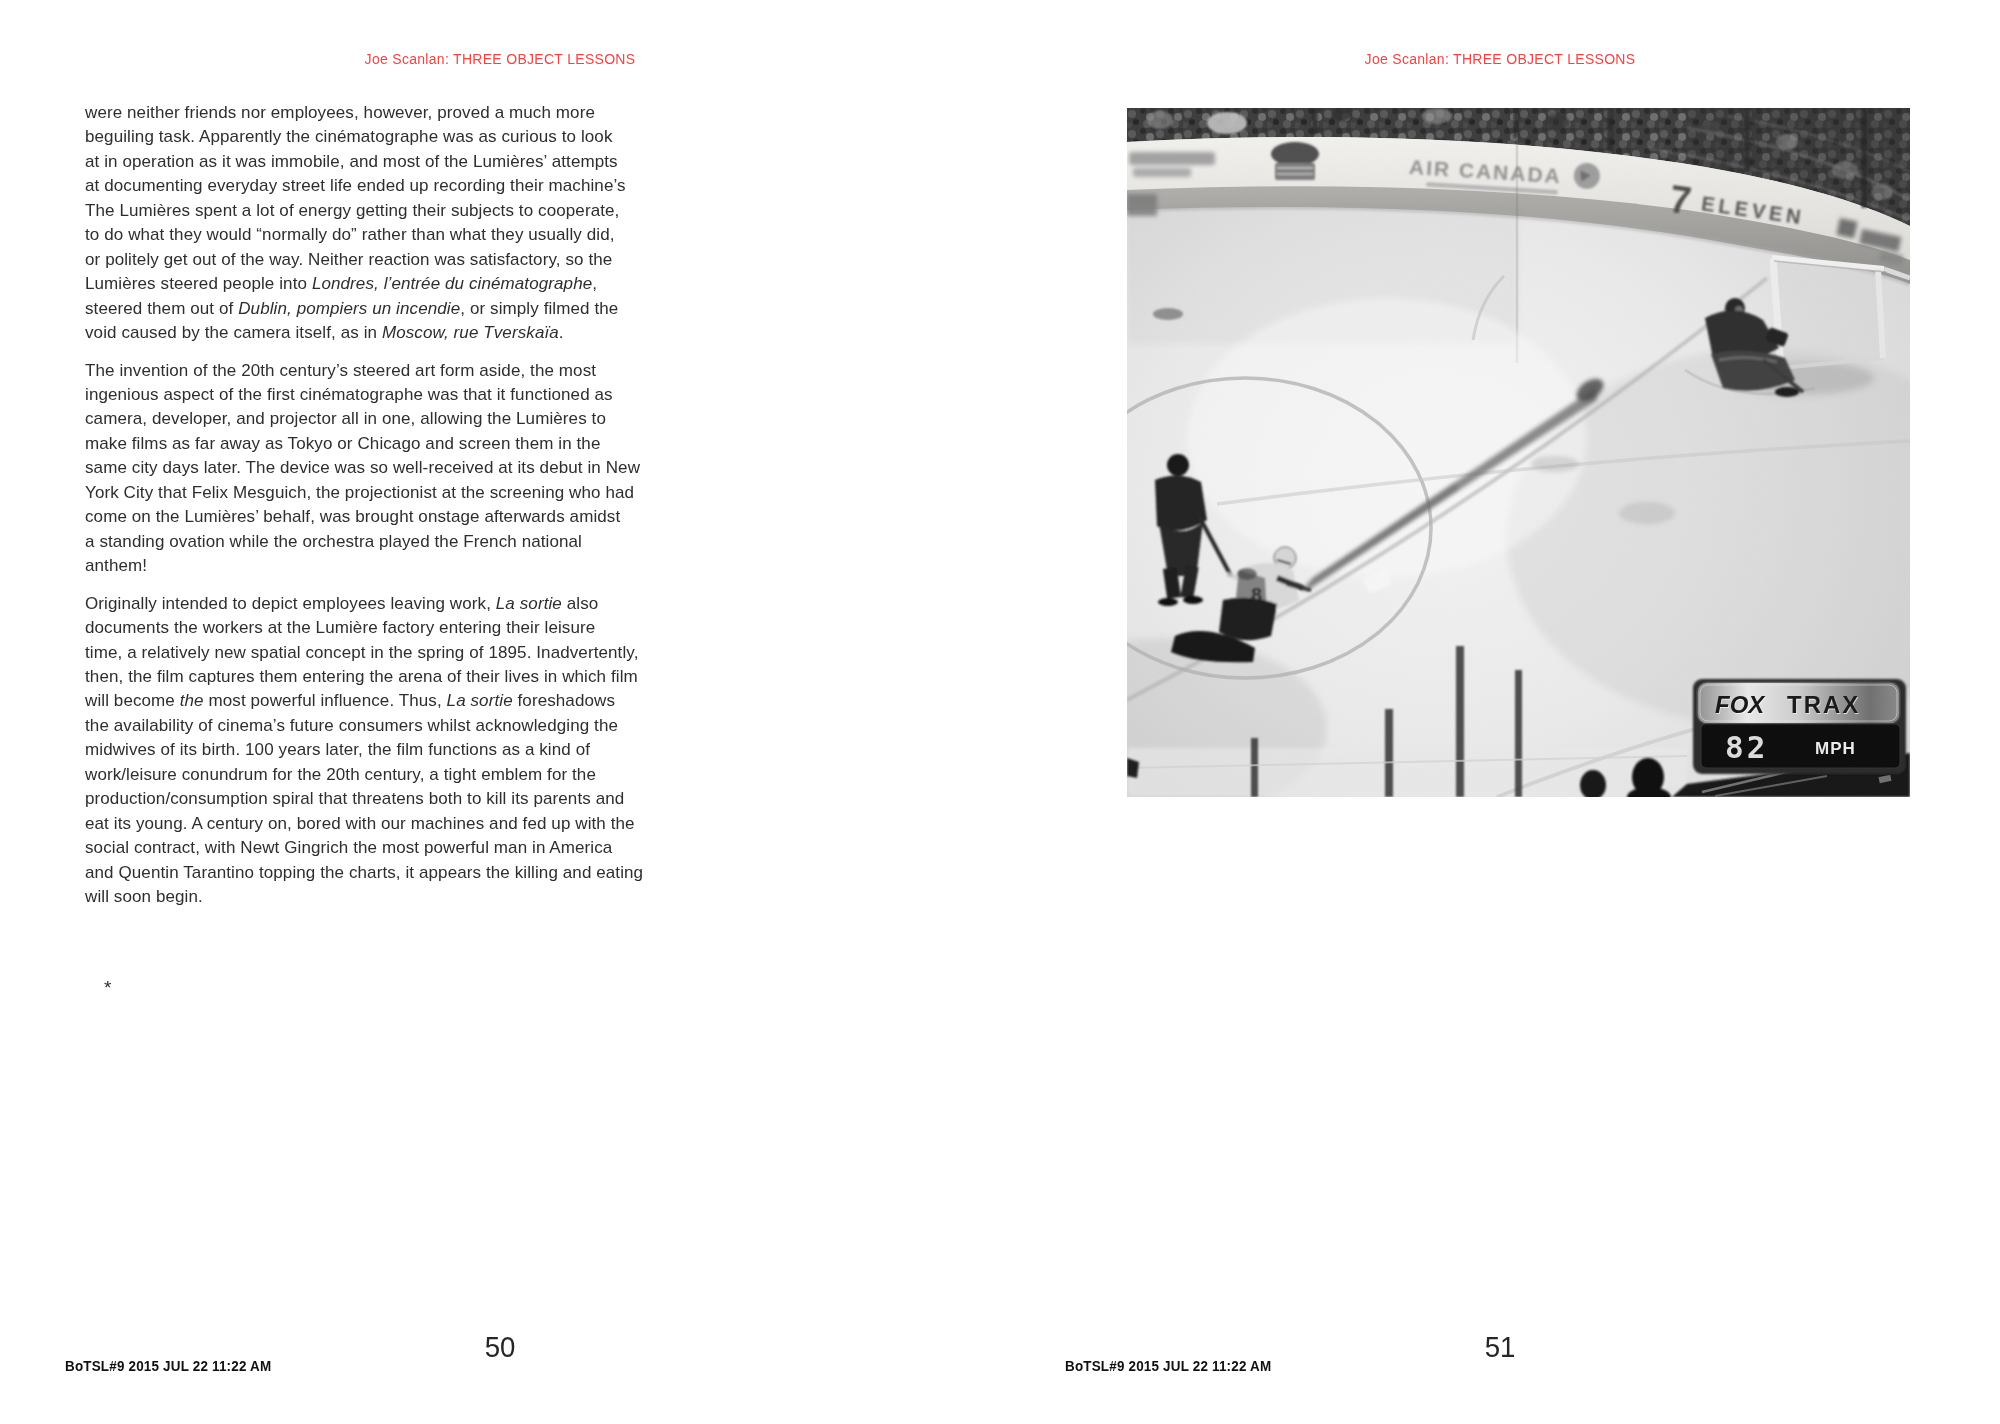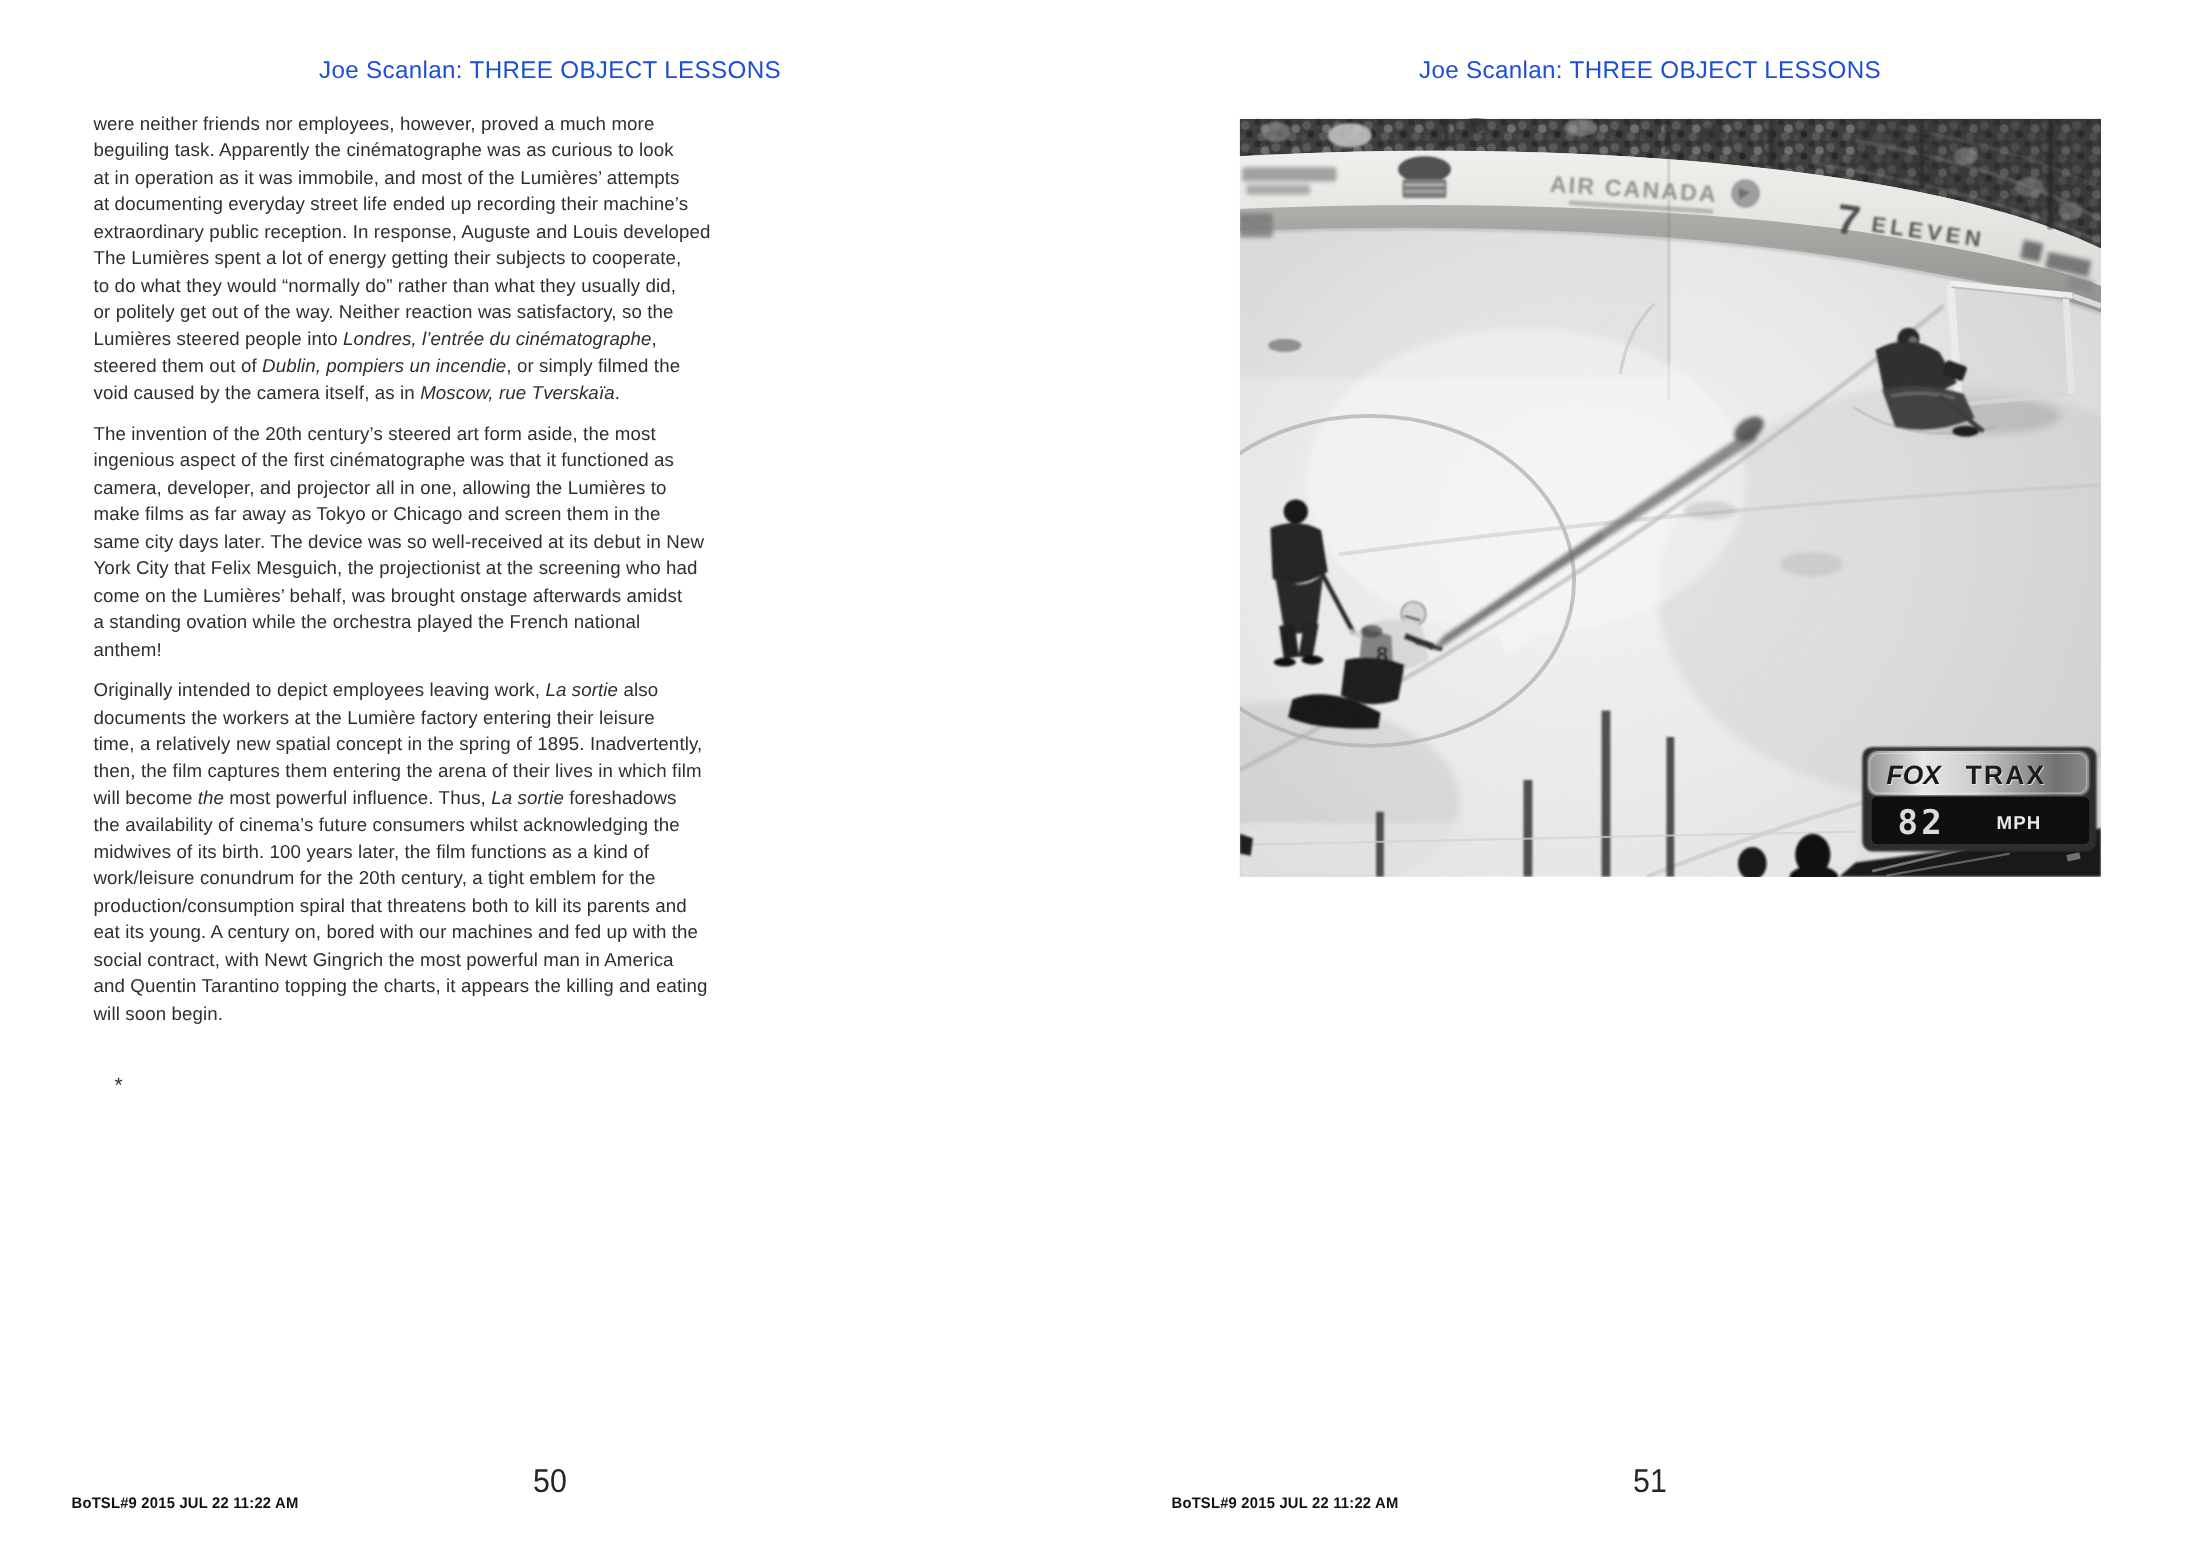--- a/index.html
+++ b/index.html
@@ -5,21 +5,21 @@
   html,body{margin:0;padding:0;}
   body{
     width:2000px;height:1424px;background:#ffffff;position:relative;overflow:hidden;
     font-family:"Liberation Sans", sans-serif;
     -webkit-font-smoothing:antialiased;
   }
   .page{position:absolute;top:0;width:1000px;height:1424px;}
   #page-left{left:0;} #page-right{left:1000px;}
   .page-header{
     position:absolute;top:51px;left:0;width:1000px;text-align:center;
-    font-size:22px;letter-spacing:.3px;color:#1d4ed8;
+    font-size:14px;letter-spacing:.3px;color:#ef4444;
   }
   .bodytext{
     position:absolute;left:85px;top:101px;width:660px;
     font-size:17px;line-height:24.45px;color:#2e2e2e;letter-spacing:.1px;
   }
   .para{margin:0 0 13px 0;}
   .tline{white-space:pre;}
   .tline em{font-style:italic;}
   .fnstar{position:absolute;left:104px;top:977px;font-size:19px;color:#2e2e2e;}
   .pagenum{
@@ -39,21 +39,20 @@
 
 <div class="page" id="page-left">
   <div class="page-header">Joe Scanlan: THREE OBJECT LESSONS</div>
 
   <div class="bodytext">
       <div class="para">
         <div class="tline"><span>were neither friends nor employees, however, proved a much more</span></div>
         <div class="tline"><span>beguiling task. Apparently the cinématographe was as curious to look</span></div>
         <div class="tline"><span>at in operation as it was immobile, and most of the Lumières’ attempts</span></div>
         <div class="tline"><span>at documenting everyday street life ended up recording their machine’s</span></div>
-        <div class="tline"><span>extraordinary public reception. In response, Auguste and Louis developed</span></div>
         <div class="tline"><span>The Lumières spent a lot of energy getting their subjects to cooperate,</span></div>
         <div class="tline"><span>to do what they would “normally do” rather than what they usually did,</span></div>
         <div class="tline"><span>or politely get out of the way. Neither reaction was satisfactory, so the</span></div>
         <div class="tline"><span>Lumières steered people into </span><em>Londres, l’entrée du cinématographe</em><span>,</span></div>
         <div class="tline"><span>steered them out of </span><em>Dublin, pompiers un incendie</em><span>, or simply filmed the</span></div>
         <div class="tline"><span>void caused by the camera itself, as in </span><em>Moscow, rue Tverskaïa</em><span>.</span></div>
       </div>
       <div class="para">
         <div class="tline"><span>The invention of the 20th century’s steered art form aside, the most</span></div>
         <div class="tline"><span>ingenious aspect of the first cinématographe was that it functioned as</span></div>

